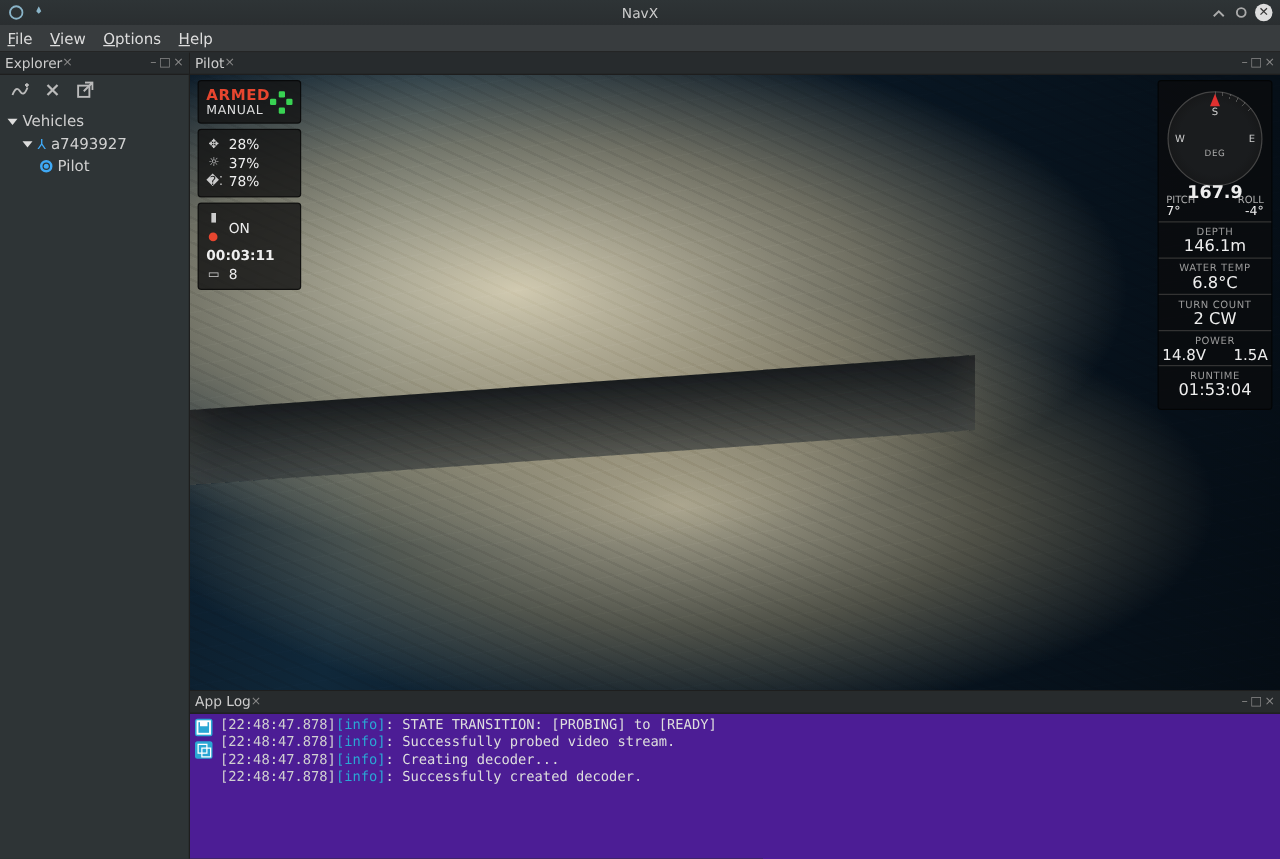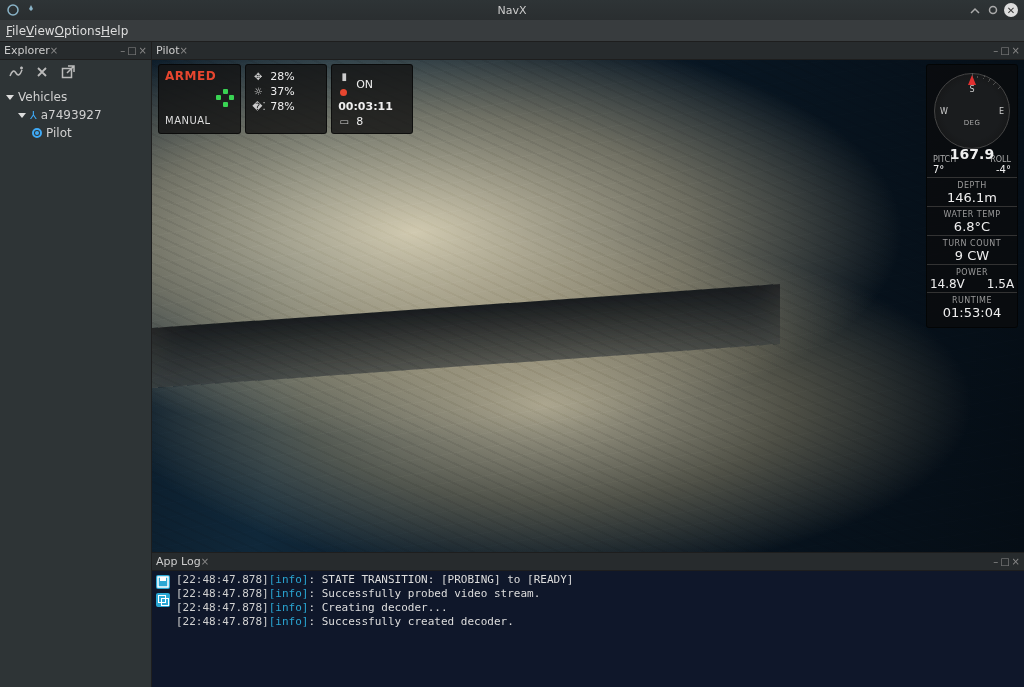--- a/index.html
+++ b/index.html
@@ -5,21 +5,21 @@
   * { margin: 0; padding: 0; box-sizing: border-box; }
   html, body { width: 1024px; height: 687px; overflow: hidden; font-family: "DejaVu Sans", "Segoe UI", sans-serif; background: #2e3436; color: #d0d0d0; font-size: 12px; }
   
   .titlebar { height: 20px; background: linear-gradient(#2e3436,#2a2e30); display: flex; align-items: center; position: relative; }
   .titlebar .left-icons { display:flex; gap:4px; padding-left:6px; }
   .titlebar .title { position:absolute; left:50%; transform:translateX(-50%); font-size:11px; color:#ccc; }
   .titlebar .right-icons { margin-left:auto; display:flex; gap:4px; padding-right:6px; align-items:center; }
   .tb-btn { width:14px; height:14px; display:flex; align-items:center; justify-content:center; color:#aaa; }
   .tb-close { width:14px; height:14px; border-radius:50%; background:#ddd; color:#333; font-size:10px; display:flex; align-items:center; justify-content:center; }
   
-  .menubar { height: 22px; background:#383c3e; border-bottom:1px solid #1e1e1e; display:flex; align-items:center; padding:0 6px; gap:0; }
+  .menubar { height: 22px; background:#383c3e; border-bottom:1px solid #1e1e1e; display:flex; align-items:center; padding:0 6px; gap:14px; }
   .menubar .menu-item { font-size:12px; color:#ddd; cursor:default; }
   .menubar .menu-item u { text-decoration:underline; }
   
   .content { display:flex; height:calc(687px - 20px - 22px); }
   
   .explorer { width:152px; background:#2e3436; border-right:1px solid #1e1e1e; display:flex; flex-direction:column; }
   .panel-tabbar { height:18px; background:#272b2d; display:flex; align-items:center; padding:0 4px; position:relative; border-bottom:1px solid #1e1e1e;}
   .panel-tab { font-size:11px; color:#ccc; display:flex; align-items:center; gap:0; }
   .panel-tab .x { font-size:10px; color:#888; }
   .panel-ctrls { position:absolute; right:4px; display:flex; gap:2px; color:#888; font-size:10px; }
@@ -54,25 +54,25 @@
     box-shadow: 0 -30px 40px rgba(200,190,160,0.15) inset, 0 30px 40px rgba(200,190,160,0.1) inset;
   }
   .feed::after{
     content:''; position:absolute; inset:0;
     background:
       repeating-linear-gradient(25deg, rgba(0,0,0,0.12) 0 2px, transparent 2px 9px),
       repeating-linear-gradient(-10deg, rgba(255,255,255,0.05) 0 1px, transparent 1px 14px);
     mix-blend-mode:overlay; opacity:0.5;
   }
   
-  .hud-left { position:absolute; left:6px; top:4px; display:flex; flex-direction:row; gap:4px; }
+  .hud-left { position:absolute; left:6px; top:4px; display:flex; flex-direction:column; gap:4px; }
   .hud-card { background:rgba(20,20,20,0.82); border:1px solid rgba(0,0,0,0.6); border-radius:3px; padding:4px 6px; color:#eee; font-size:11px; min-width:82px; }
   .armed-row { display:flex; align-items:center; justify-content:space-between; }
   .armed { color:#e7462f; font-weight:bold; letter-spacing:0.5px; font-size:12px; }
-  .mode { font-size:10px; color:#ddd; letter-spacing:0.5px;margin-top:32px; }
+  .mode { font-size:10px; color:#ddd; letter-spacing:0.5px; }
   .joy { width:18px; height:18px; position:relative; }
   .joy span{ position:absolute; width:5px; height:5px; background:#39d353; border-radius:1px; }
   .joy .u{ left:6.5px; top:0;} .joy .d{ left:6.5px; bottom:0;} .joy .l{ left:0; top:6.5px;} .joy .r{ right:0; top:6.5px;}
   .stat-row { display:flex; align-items:center; gap:6px; line-height:15px;}
   .stat-row .ic { width:12px; text-align:center; color:#ccc; font-size:10px;}
   .rec-dot{ width:7px; height:7px; background:#e7462f; border-radius:50%; display:inline-block; margin-right:2px; vertical-align:middle;}
   
   .hud-right { position:absolute; right:6px; top:4px; width:92px; background:rgba(10,12,14,0.85); border:1px solid rgba(0,0,0,0.6); border-radius:3px; padding:4px 0 6px; color:#eee; text-align:center; }
   .compass { width:84px; height:84px; margin:0 auto 2px; position:relative; }
   .compass .ring { position:absolute; inset:4px; border-radius:50%; border:1px solid #444; background:radial-gradient(circle,#1a1c1e 55%, #111 100%); }
@@ -95,21 +95,21 @@
   .compass .hdg { position:absolute; left:50%; top:50%; transform:translate(-50%,-55%); font-size:14px; font-weight:bold;margin-top:44px;}
   .compass .deg { position:absolute; left:50%; top:50%; transform:translate(-50%,8px); font-size:7px; color:#aaa; letter-spacing:0.5px;}
   .pr-row { display:flex; justify-content:space-between; font-size:8px; color:#aaa; padding:0 6px; }
   .pr-val { display:flex; justify-content:space-between; font-size:10px; padding:0 6px 2px; }
   .tele-block { border-top:1px solid #333; padding:3px 4px 1px; }
   .tele-label { font-size:8px; color:#9a9a9a; letter-spacing:0.5px; }
   .tele-val { font-size:13px; font-weight:500; line-height:15px; }
   .tele-row2 { display:flex; justify-content:center; gap:22px; font-size:12px;}
   
   .applog { height:135px; display:flex; flex-direction:column; border-top:1px solid #1e1e1e; }
-  .log-body { flex:1; background:#0f172a; display:flex; padding:2px 4px; gap:6px; overflow:hidden;}
+  .log-body { flex:1; background:#4c1d95; display:flex; padding:2px 4px; gap:6px; overflow:hidden;}
   .log-icons { display:flex; flex-direction:column; gap:4px; padding-top:2px;}
   .log-icn { width:14px; height:14px; background:#2aa7d4; border-radius:2px; position:relative; }
   .log-icn.copy::after{content:''; position:absolute; left:2px; top:2px; right:4px; bottom:4px; border:1.5px solid #fff;}
   .log-icn.copy::before{content:''; position:absolute; left:5px; top:5px; right:1px; bottom:1px; border:1.5px solid #fff; background:#2aa7d4;}
   .log-lines { font-family:monospace; font-size:11px; line-height:14px; color:#ddd; white-space:pre;}
   .ts { color:#d0d0d0; }
   .lvl-info { color:#2aa7d4; }
   
   svg { display:block; }
 </style>
@@ -286,21 +286,21 @@
           <div class="tele-block">
               <div class="tele-label">DEPTH</div>
               <div class="tele-val">146.1m</div>
             </div>
           <div class="tele-block">
               <div class="tele-label">WATER TEMP</div>
               <div class="tele-val">6.8°C</div>
             </div>
           <div class="tele-block">
               <div class="tele-label">TURN COUNT</div>
-              <div class="tele-val">9 CW</div>
+              <div class="tele-val">2 CW</div>
             </div>
           <div class="tele-block">
               <div class="tele-label">POWER</div>
               <div class="tele-row2">
                 <span>14.8V</span>
                 <span>1.5A</span>
               </div>
             </div>
           <div class="tele-block">
               <div class="tele-label">RUNTIME</div>

